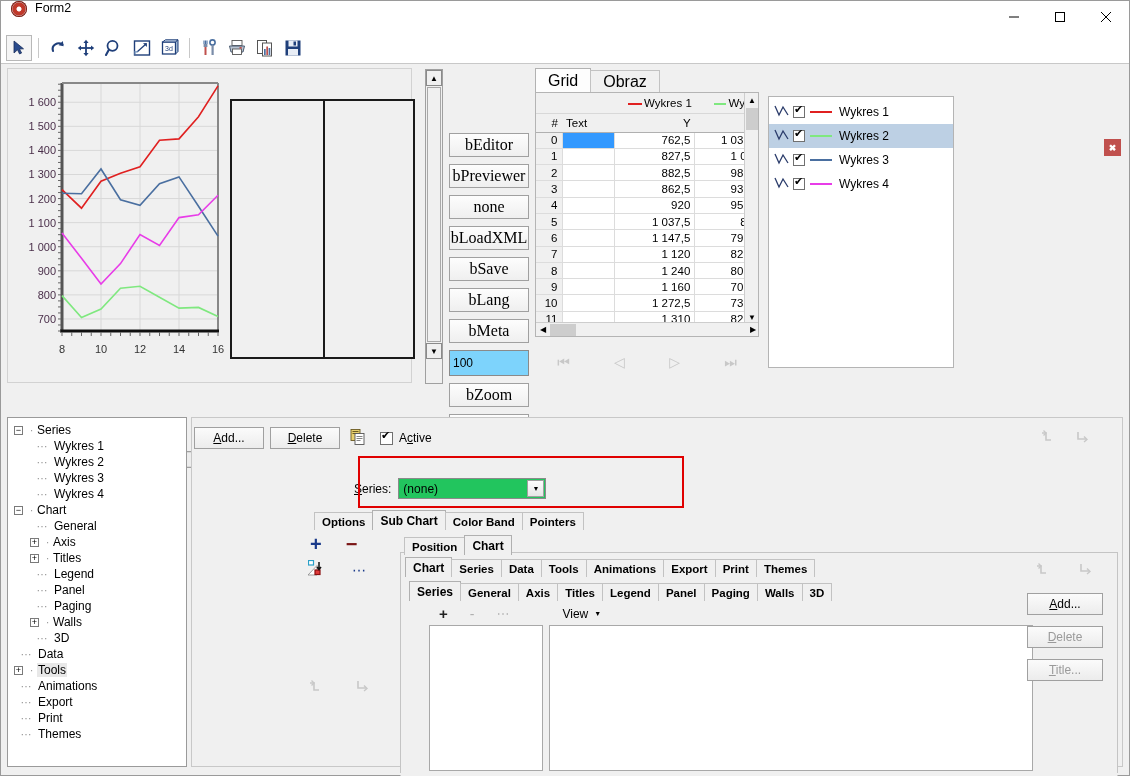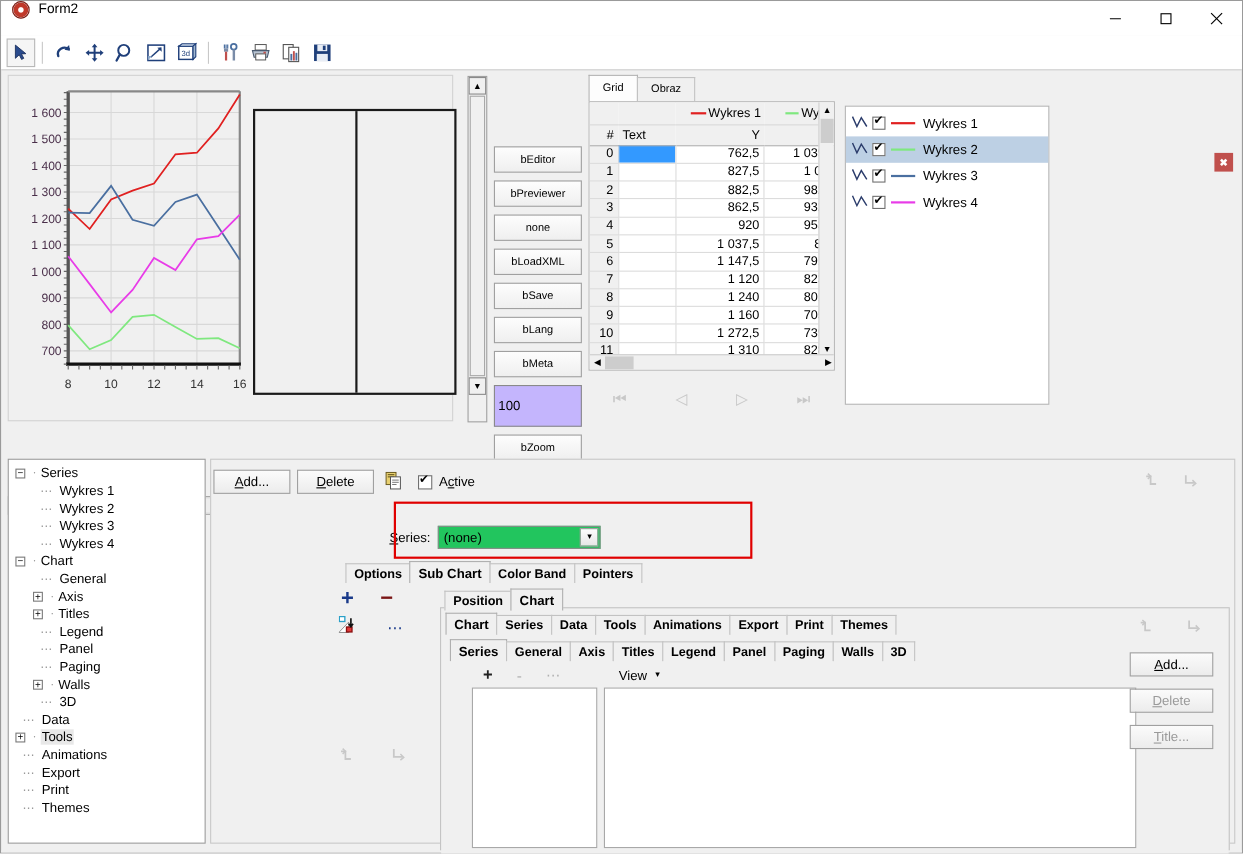--- a/index.html
+++ b/index.html
@@ -89,34 +89,34 @@
   }
   .vs-thumb { width: 14px; height: 255px; background: #f0f0f0; border: 1px solid #a8a8a8; margin: 1px 0; }
   
   .btn-col {
     position: absolute; left: 448px; top: 68px; width: 80px;
   }
   .vbtn {
     width: 80px; height: 24px; margin-bottom: 7px;
     background: linear-gradient(#fdfdfd, #efefef);
     border: 1px solid #a0a0a0;
-    font-size: 10px; color: #000;
+    font-size: 16px; color: #000;
     display: flex; align-items: center; justify-content: center;
-    font-family: Liberation Sans, sans-serif;
+    font-family: Liberation Serif, serif;
   }
   .vinput {
-    width: 80px; height: 38px; margin-bottom: 7px;
-    background: #c4b5fd; border: 1px solid #8a8a8a;
+    width: 80px; height: 26px; margin-bottom: 7px;
+    background: #7dd3fc; border: 1px solid #8a8a8a;
     font-size: 12px; padding-left: 3px; display: flex; align-items: center;
   }
   
   .grid-panel { position: absolute; left: 534px; top: 3px; }
   .tabrow { display: flex; align-items: flex-end; height: 24px; }
   .tab {
-    height: 22px; padding: 0 12px; font-size: 10px;
+    height: 22px; padding: 0 12px; font-size: 16px;
     display: flex; align-items: center;
     border: 1px solid #c2c2c2; border-bottom: none; background: #f0f0f0;
     margin-right: -1px;
   }
   .tab.active { background: #fdfdfd; height: 24px; border-color: #b2b2b2; }
   .grid-box {
     width: 224px; height: 245px;
     border: 1px solid #b4b4b4; background: #fff;
     position: relative; overflow: hidden;
   }

